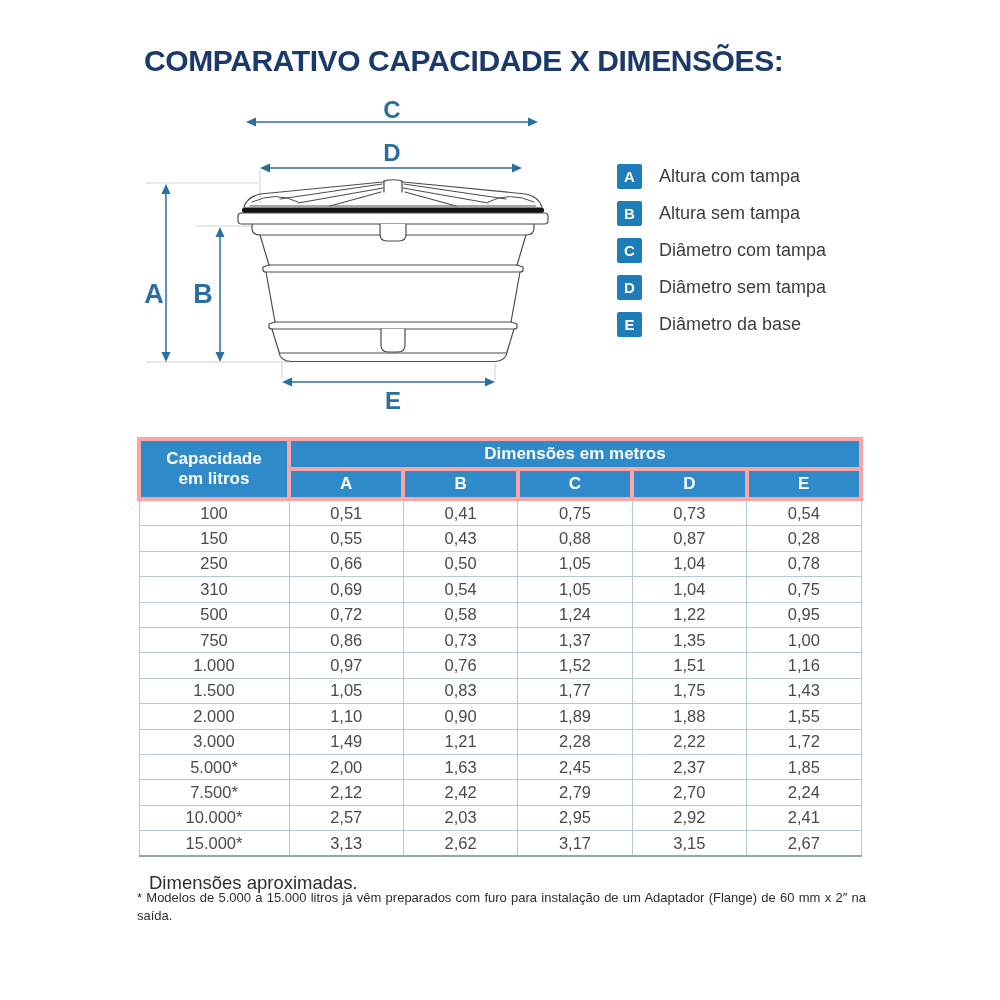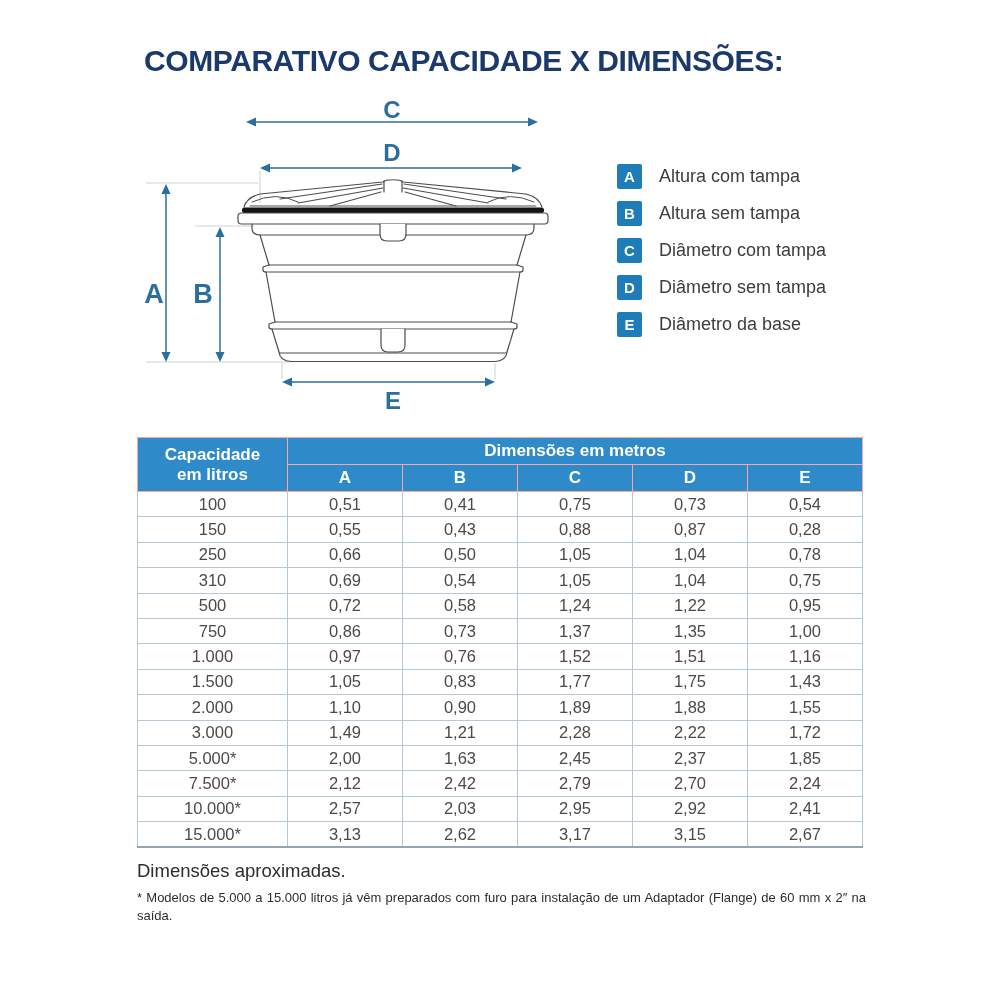--- a/index.html
+++ b/index.html
@@ -26,31 +26,31 @@
   .legend-label{margin-left:17px;font-size:18px;color:#3d3d3d;white-space:nowrap;text-align:center;}
 
   table.dims{
     position:absolute;left:137px;top:437px;width:726px;
     border-collapse:collapse;table-layout:fixed;
     border:1px solid #aec5d2;border-bottom:2px solid #93a7b2;
   }
   table.dims col.c-cap{width:150px;}
   table.dims th{
     background:#2e8ac8;color:#ffffff;font-weight:bold;
-    border:1px solid #fca5a5;padding:0;
+    border:4px solid #fca5a5;padding:0;
   }
   table.dims th.grp{height:26px;font-size:17px;}
   table.dims th.sub{height:26px;font-size:17px;}
   table.dims th.cap{font-size:17px;line-height:1.15;padding:2px 14px;}
   table.dims td{
     background:#ffffff;border:1px solid #b5c9d4;height:24.4px;padding:0;
     text-align:center;font-size:16.5px;color:#4a4a4a;
   }
   .note-approx{
-    position:absolute;left:137px;top:860px;margin:0;
+    position:absolute;left:137px;top:860px;margin:12px;
     font-size:18.5px;color:#2d2d2d;
   }
   .note-foot{
     position:absolute;left:137px;top:889px;width:729px;margin:0;
     font-size:13px;line-height:1.4;color:#2d2d2d;text-align:justify;
   }
 </style>
 </head>
 <body>
 

